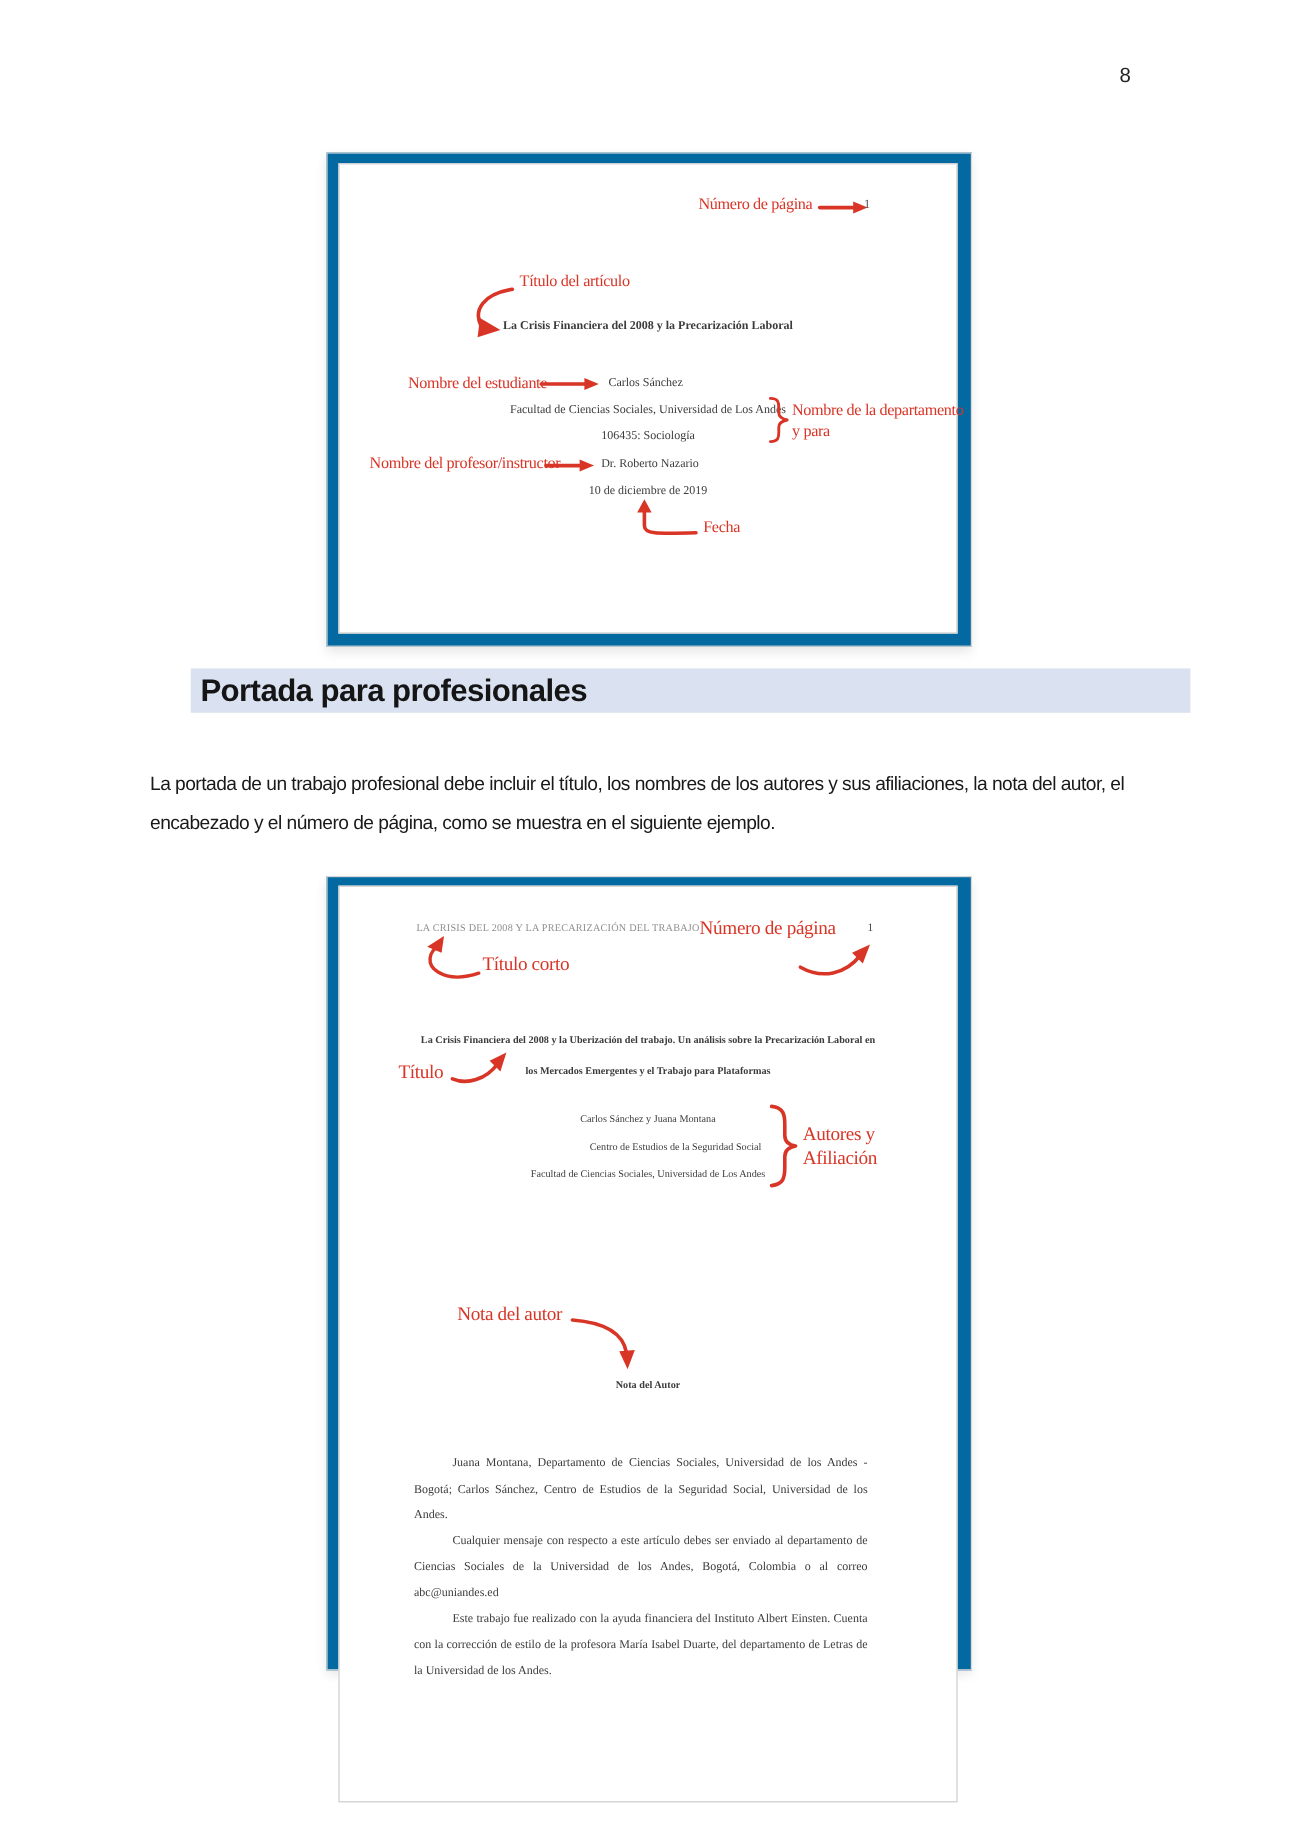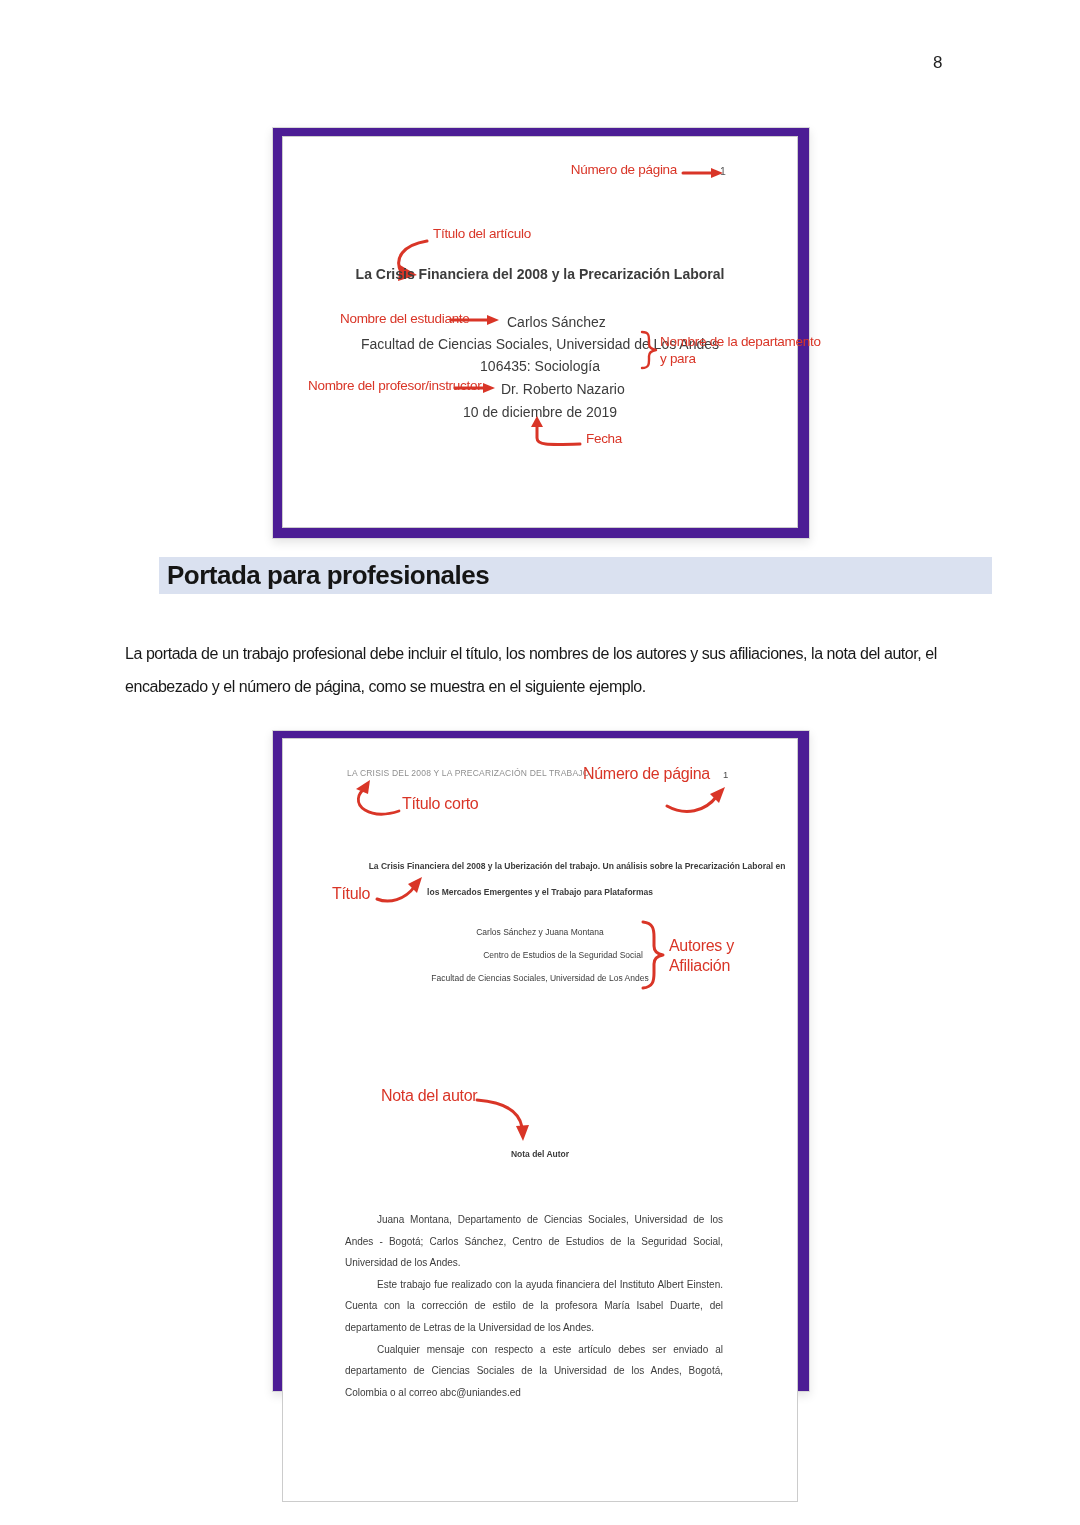--- a/index.html
+++ b/index.html
@@ -5,36 +5,37 @@
   html,body{margin:0;padding:0;}
   body{
     width:1080px;height:1525px;position:relative;background:#ffffff;
     font-family:"Liberation Sans",sans-serif;overflow:hidden;
   }
   .abs{position:absolute;}
   
   .doc-pageno{left:933px;top:53px;font-size:17px;color:#222;}
   
   .example{
-    background:#4c1d95;border:1px solid #d8d8d8;
+    background:#0369a1;border:1px solid #d8d8d8;
     box-shadow:0 4px 9px rgba(0,0,0,.10);
+    font-family:Liberation Serif, serif;
   }
   .sheet{
     position:absolute;left:9px;top:8px;width:516px;background:#ffffff;
     border:1px solid #cccccc;box-sizing:border-box;
   }
   #ex1{left:272px;top:127px;width:536px;height:410px;}
   #ex1 .sheet{height:392px;}
   #ex2{left:272px;top:730px;width:536px;height:660px;}
   #ex2 .sheet{top:7px;height:764px;}
   
   .red{color:var(--annotation-red,#d93527);letter-spacing:-0.3px;white-space:nowrap;}
   .lbl13{font-size:13.5px;}
   .lbl16{font-size:16px;}
-  .doc9{font-size:14px;color:#3c3c3c;white-space:nowrap;}
+  .doc9{font-size:10px;color:#3c3c3c;white-space:nowrap;}
   .doc8{font-size:8.5px;color:#3c3c3c;white-space:nowrap;}
   .b{font-weight:bold;}
   .c{left:0;width:100%;text-align:center;}
   .gray{color:#8f8f8f;}
   svg{display:block;overflow:visible;}
   .stroke{fill:none;stroke:var(--annotation-red,#d93527);stroke-width:3;stroke-linecap:round;stroke-linejoin:round;}
   .fillred{fill:var(--annotation-red,#d93527);stroke:none;}
   
   .sec-head{
     left:125px;top:557px;width:833px;height:37px;
@@ -120,21 +121,21 @@
       <path class="stroke" d="M2 20 C20 30 40 26 52 10"></path>
       <polygon class="fillred" points="45,8 60,1 54,17"></polygon>
     </svg>
 
     <svg class="abs" style="left:70px;top:40px;" width="48" height="40">
       <path class="stroke" style="stroke-width:2.8" d="M13 9 C4 14 2 25 12 31 C22 37 34 36 46 32"></path>
       <polygon class="fillred" points="3,10 17,1 15,15"></polygon>
     </svg>
     <span class="abs red lbl16" style="left:119px;top:56px;">Título corto</span>
 
-    <span class="abs c doc8 b" style="top:122px;padding-left:37px;">La Crisis Financiera del 2008 y la Uberización del trabajo. Un análisis sobre la Precarización Laboral en</span>
+    <span class="abs c doc8 b" style="top:122px;">La Crisis Financiera del 2008 y la Uberización del trabajo. Un análisis sobre la Precarización Laboral en</span>
     <span class="abs c doc8 b" style="top:148px;">los Mercados Emergentes y el Trabajo para Plataformas</span>
     <span class="abs red lbl16" style="left:49px;top:146px;">Título</span>
     <svg class="abs" style="left:92px;top:136px;" width="50" height="30">
       <path class="stroke" d="M2 24 C14 29 30 25 40 11"></path>
       <polygon class="fillred" points="33,9 47,2 42,18"></polygon>
     </svg>
 
     <span class="abs c doc8" style="top:188px;">Carlos Sánchez y Juana Montana</span>
     <span class="abs c doc8" style="top:211px;padding-left:23px;">Centro de Estudios de la Seguridad Social</span>
     <span class="abs c doc8" style="top:234px;">Facultad de Ciencias Sociales, Universidad de Los Andes</span>
@@ -146,17 +147,17 @@
 
     <span class="abs red lbl16" style="left:98px;top:348px;">Nota del autor</span>
     <svg class="abs" style="left:192px;top:356px;" width="62" height="50">
       <path class="stroke" d="M2 5 C28 7 44 15 47 32"></path>
       <polygon class="fillred" points="41,31 54,30 48,46"></polygon>
     </svg>
 
     <span class="abs c doc8 b" style="top:410px;">Nota del Autor</span>
     <div class="abs note-body">
       <p>Juana Montana, Departamento de Ciencias Sociales, Universidad de los Andes - Bogotá; Carlos Sánchez, Centro de Estudios de la Seguridad Social, Universidad de los Andes.</p>
+      <p>Cualquier mensaje con respecto a este artículo debes ser enviado al departamento de Ciencias Sociales de la Universidad de los Andes, Bogotá, Colombia o al correo abc@uniandes.ed</p>
       <p>Este trabajo fue realizado con la ayuda financiera del Instituto Albert Einsten. Cuenta con la corrección de estilo de la profesora María Isabel Duarte, del departamento de Letras de la Universidad de los Andes.</p>
-      <p>Cualquier mensaje con respecto a este artículo debes ser enviado al departamento de Ciencias Sociales de la Universidad de los Andes, Bogotá, Colombia o al correo abc@uniandes.ed</p>
     </div>
   </div>
 </div>
 
 </body></html>

